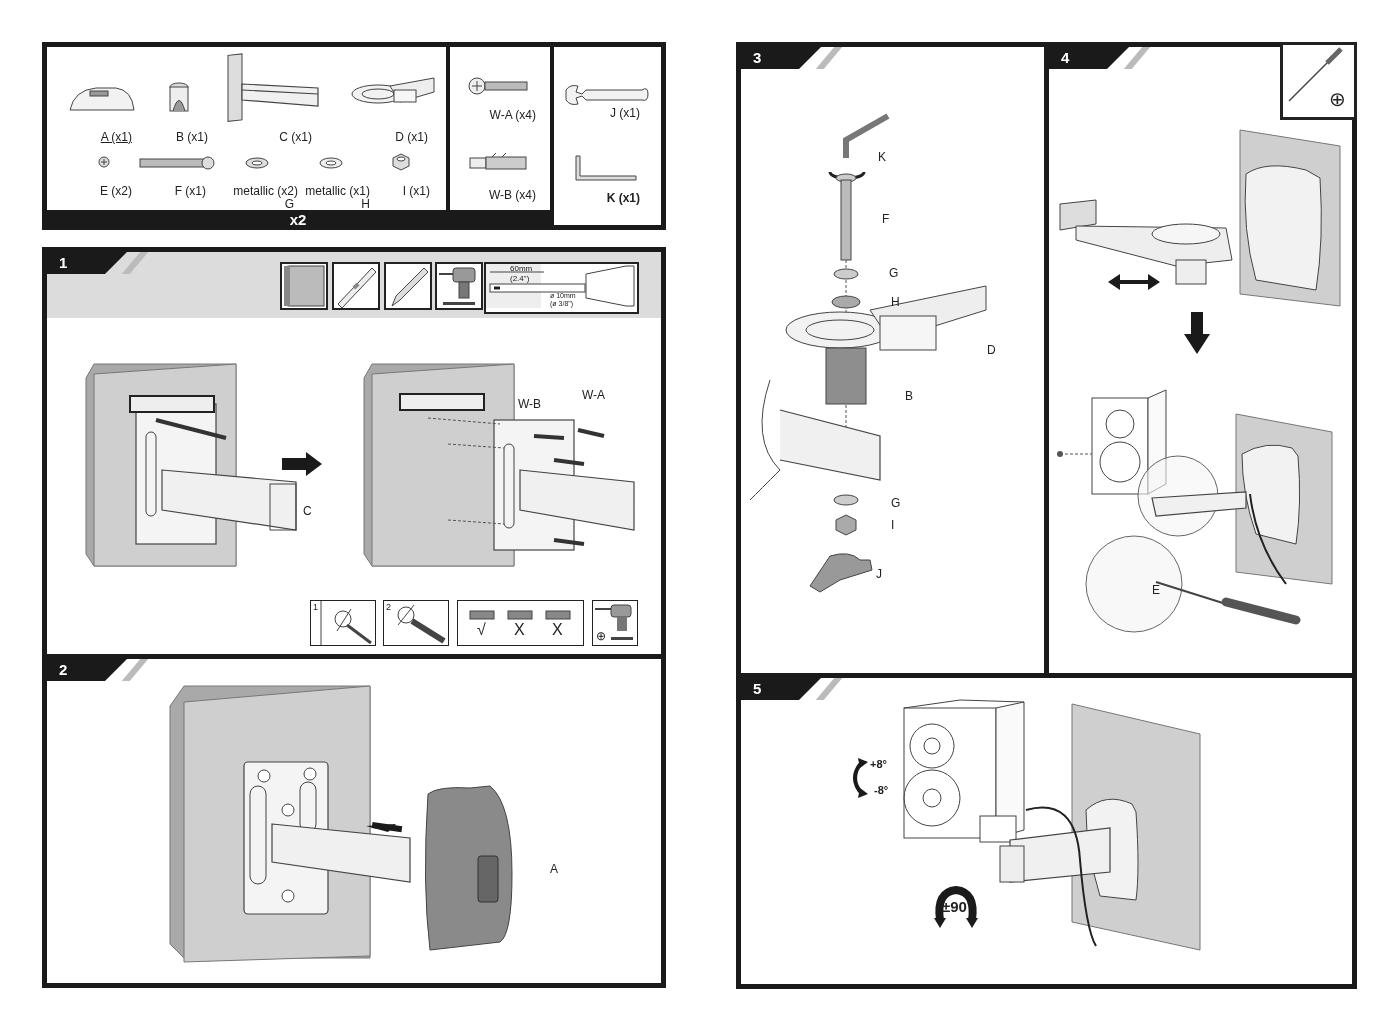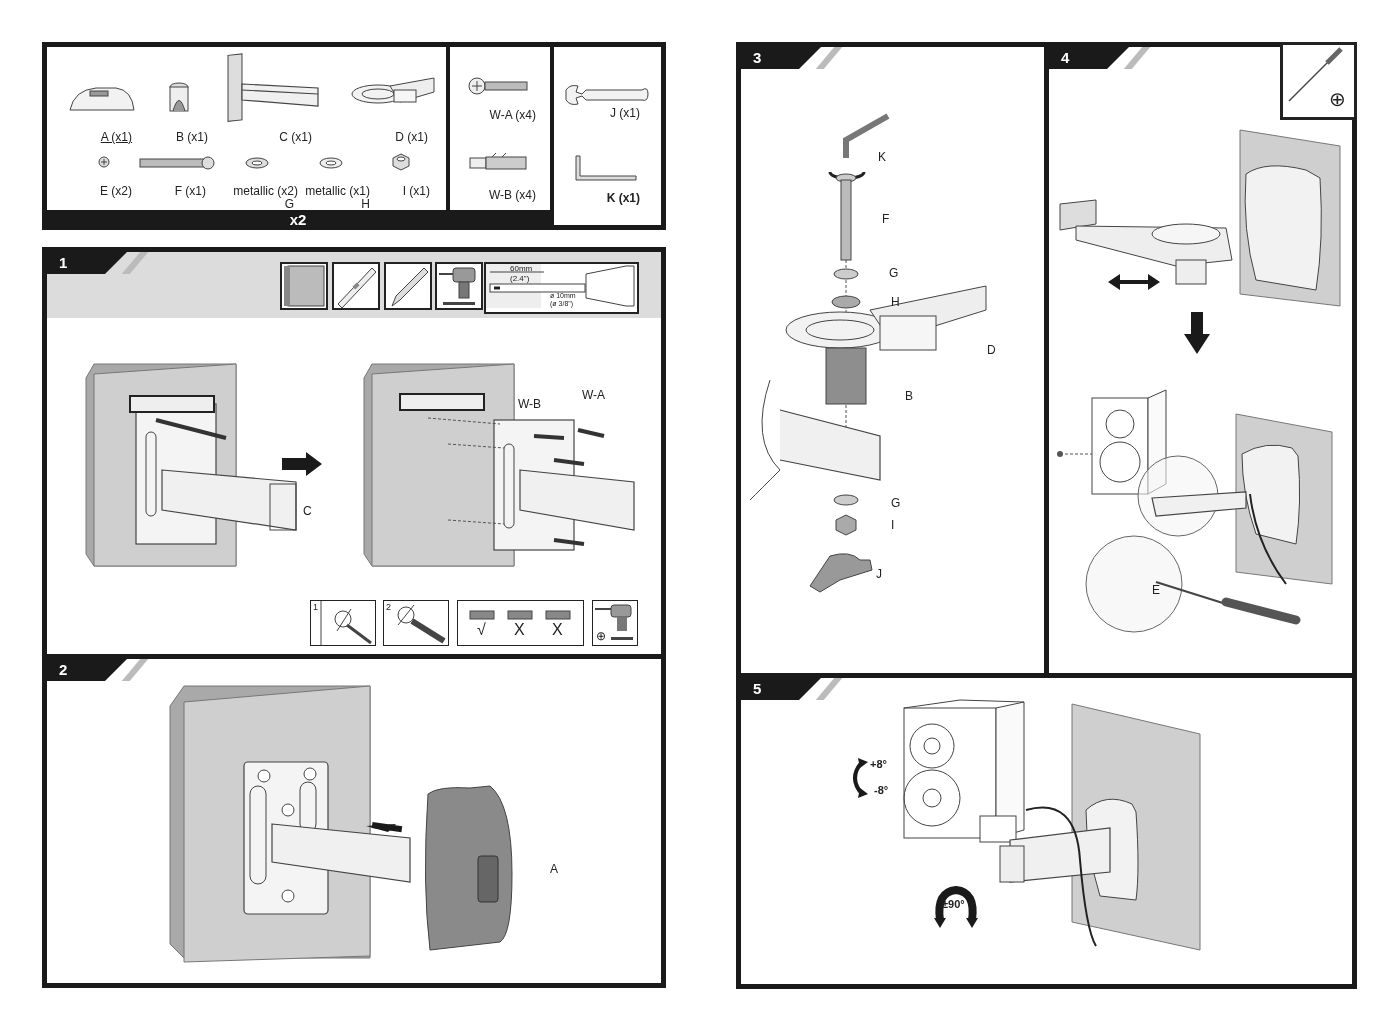--- a/index.html
+++ b/index.html
@@ -332,13 +332,13 @@
     <polygon points="10,0 20,4 12,10" fill="#1a1a1a"></polygon>
     <polygon points="10,40 20,36 12,30" fill="#1a1a1a"></polygon>
   </svg>
 <div class="callout" style="left:870px;top:758px;font-weight:bold;font-size:11px;">+8°</div>
 <div class="callout" style="left:874px;top:784px;font-weight:bold;font-size:11px;">-8°</div>
 <svg style="left:934px;top:886px;" width="44" height="44">
     <path d="M6 34 Q2 6 22 4 Q42 6 38 34" fill="none" stroke="#1a1a1a" stroke-width="8"></path>
     <polygon points="0,32 12,32 6,42" fill="#1a1a1a"></polygon>
     <polygon points="32,32 44,32 38,42" fill="#1a1a1a"></polygon>
   </svg>
-<div class="callout" style="left:942px;top:898px;font-weight:bold;font-size:11px;">±90°</div>
+<div class="callout" style="left:942px;top:898px;font-weight:bold;font-size:15px;">±90°</div>
 
 </body></html>

